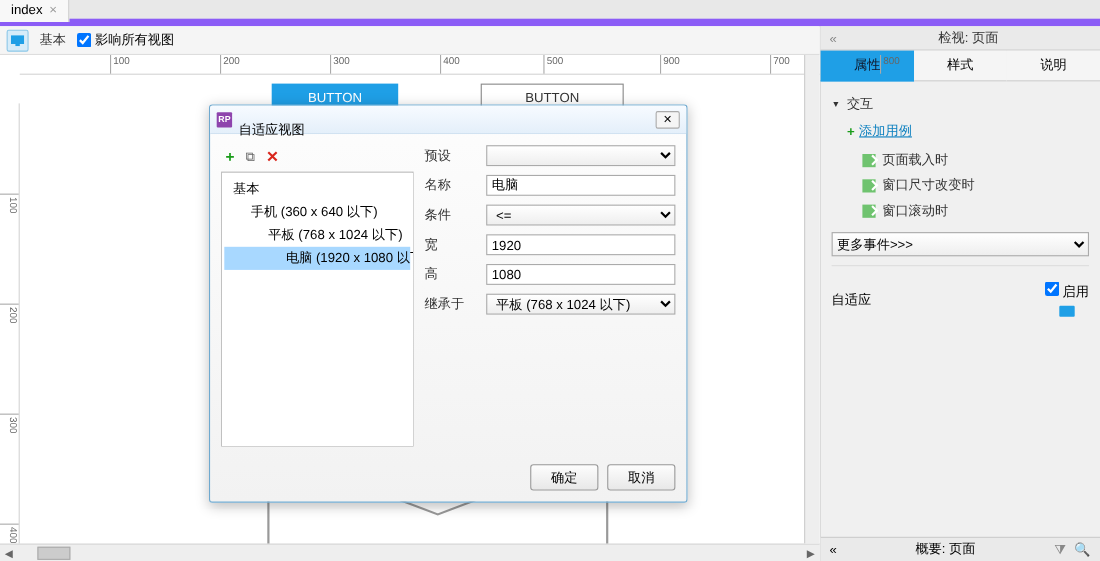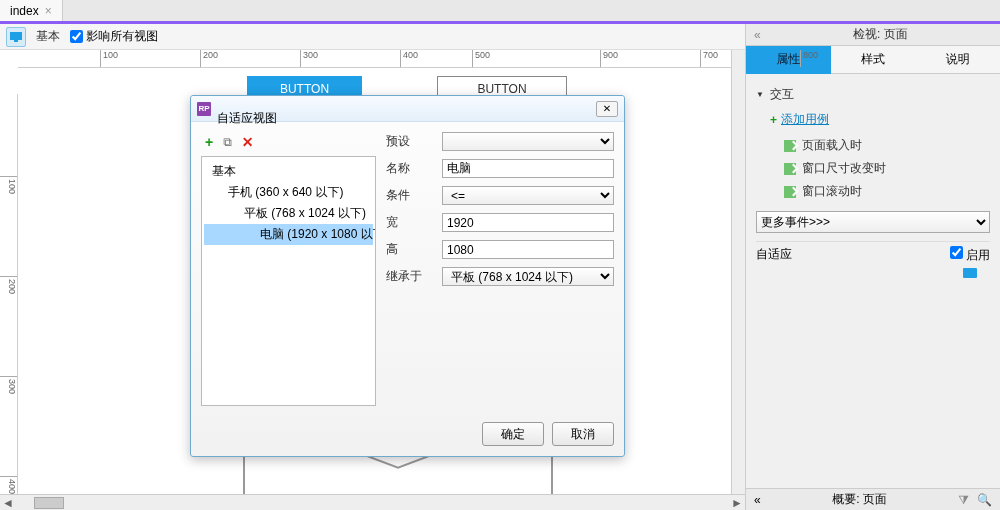--- a/index.html
+++ b/index.html
@@ -1,19 +1,19 @@
 <!DOCTYPE html>
 <html><head>
 <meta charset="utf-8">
 <style>
 * { box-sizing: border-box; margin: 0; padding: 0; font-family: "Microsoft YaHei", Arial, sans-serif; font-size: 12px; }
 body { width: 1000px; height: 510px; background: #f5f5f5; overflow: hidden; position: relative; }
 
 
-.tab-bar { height: 24px; background: #e8e8e8; border-bottom: 3px solid #8b5cf6; display: flex; }
+.tab-bar { height: 24px; background: #e8e8e8; border-bottom: 7px solid #8b5cf6; display: flex; align-items: center; }
 .tab { padding: 4px 10px; background: #f8f8f8; border-right: 1px solid #ccc; display: flex; align-items: center; gap: 6px; }
 .tab .close { color: #999; cursor: pointer; }
 
 
 .main { display: flex; height: calc(100% - 24px); }
 .canvas-area { flex: 1; position: relative; background: #fff; display: flex; flex-direction: column; }
 .right-panel { width: 255px; background: #f0f0f0; border-left: 1px solid #ccc; display: flex; flex-direction: column; }
 
 
 .view-toolbar { height: 26px; background: #f5f5f5; border-bottom: 1px solid #ddd; display: flex; align-items: center; padding: 0 6px; gap: 10px; }
@@ -71,21 +71,21 @@
 .rp-content { padding: 8px 10px; flex: 1; overflow: auto; }
 .rp-section-h { display: flex; align-items: center; gap: 6px; padding: 4px 0; color: #333; }
 .rp-section-h .tri { font-size: 8px; }
 .rp-add-case { color: #0a7fbf; display: flex; align-items: center; gap: 4px; padding: 4px 0 6px 14px; cursor: pointer; }
 .rp-add-case .plus { color: #1a9c1a; font-weight: bold; }
 .rp-event { display: flex; align-items: center; gap: 6px; padding: 3px 0 3px 28px; color: #333; }
 .rp-event .ev-icon { width: 12px; height: 12px; background: #6fc36f; display: inline-block; position: relative; }
 .rp-event .ev-icon::after { content: ""; position: absolute; left: 6px; top: 2px; width: 5px; height: 5px; border-right: 2px solid #fff; border-bottom: 2px solid #fff; transform: rotate(-45deg); }
 .rp-more { margin: 8px 0; }
 .rp-more select { width: 100%; height: 22px; border: 1px solid #aaa; background: linear-gradient(#fff,#eee); }
-.rp-adapt { display: flex; align-items: flex-start; justify-content: space-between; padding: 4px 0; border-top: 1px solid #ddd; margin-top: 6px;}
+.rp-adapt { display: flex; align-items: center; justify-content: space-between; padding: 14px 0; border-top: 1px solid #ddd; margin-top: 6px;}
 .rp-adapt .right { display: flex; align-items: center; gap: 4px; flex-direction: column; }
 .rp-adapt .mon-icon { width: 14px; height: 10px; background: #1f9fe6; display: inline-block; border-radius: 1px; }
 
 .rp-footer { height: 22px; background: #eaeaea; border-top: 1px solid #ccc; display: flex; align-items: center; padding: 0 8px; gap: 8px; }
 .rp-footer .title { flex: 1; text-align: center; }
 .rp-footer .ic { color: #888; cursor: pointer; }
 
 
 .hscroll { height: 16px; background: #eee; border-top: 1px solid #ccc; display: flex; align-items: center; }
 .hscroll .arrow { width: 16px; text-align: center; color: #666; cursor: pointer; }
@@ -121,21 +121,21 @@
         <input type="checkbox" checked="" style=""> <span>影响所有视图</span>
       </label>
     </div>
 
     <div class="canvas-wrap">
       <div class="ruler-h">
         <span class="tick" style="left:82px">100</span>
         <span class="tick" style="left:182px">200</span>
         <span class="tick" style="left:282px">300</span>
         <span class="tick" style="left:382px">400</span>
-        <span class="tick" style="left:454px">500</span>
+        <span class="tick" style="left:476px">500</span>
         <span class="tick" style="left:582px">900</span>
         <span class="tick" style="left:682px">700</span>
         <span class="tick" style="left:782px">800</span>
       </div>
       <div class="ruler-v">
         <span class="tick" style="top:82px">100</span>
         <span class="tick" style="top:182px">200</span>
         <span class="tick" style="top:282px">300</span>
         <span class="tick" style="top:382px">400</span>
       </div>

